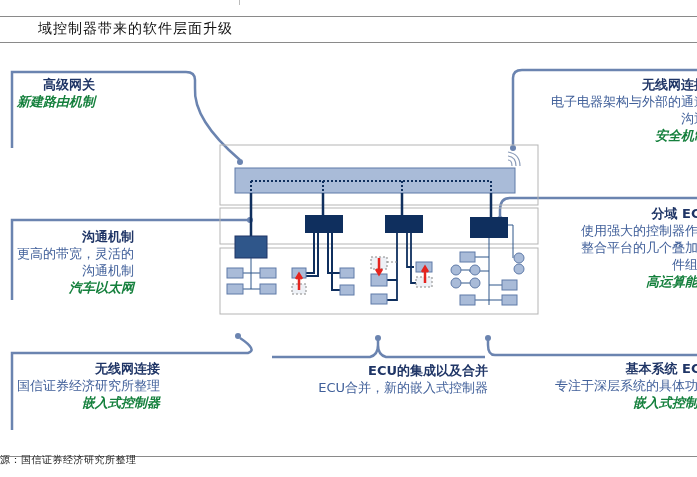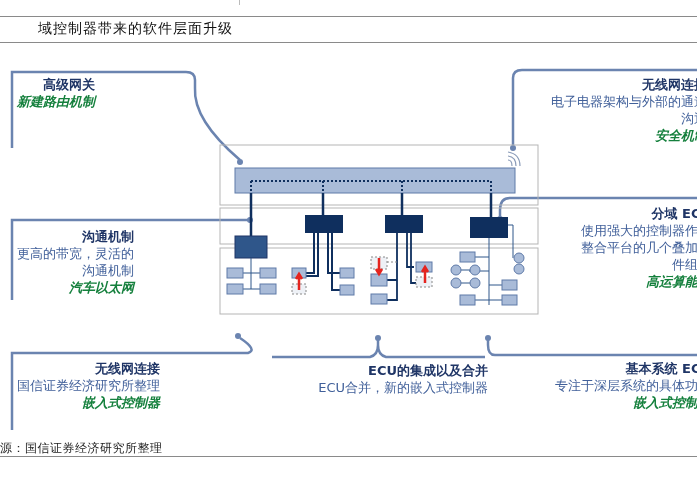--- a/index.html
+++ b/index.html
@@ -1,22 +1,22 @@
 <!DOCTYPE html>
 <html><head>
 <meta charset="utf-8">
 <style>
   html, body { margin:0; padding:0; background:#ffffff; }
   body { width:697px; height:477px; position:relative; overflow:hidden;
          font-family: "DejaVu Sans", "Liberation Sans", sans-serif; color:#3a5488; }
   .rule { position:absolute; left:0; width:697px; height:1px; background:#8a8a8a; }
   .title { position:absolute; left:6px; top:20px; font-family:"DejaVu Serif","Liberation Serif",serif;
            font-size:14px; color:#111; letter-spacing:1px;margin-left:32px; }
-  .source { position:absolute; left:0; top:440px; font-family:Liberation Serif, serif;
-            font-size:12px; color:#222; letter-spacing:0.5px; }
+  .source { position:absolute; left:0; top:453px; font-family:Liberation Serif, serif;
+            font-size:10px; color:#222; letter-spacing:0.5px; }
   .tick { position:absolute; left:239px; top:0; width:1px; height:5px; background:#bbb; }
   svg.diagram { position:absolute; left:0; top:0; }
   .callout { position:absolute; font-size:13px; line-height:17px; color:#41609a; }
   .callout .h { font-weight:bold; color:#1f3566; }
   .callout .em { font-weight:bold; font-style:italic; color:#15803d; }
   .left { text-align:right; }
   .right { text-align:right; white-space:nowrap; }
   .center { text-align:right; }
 </style>
 </head>

